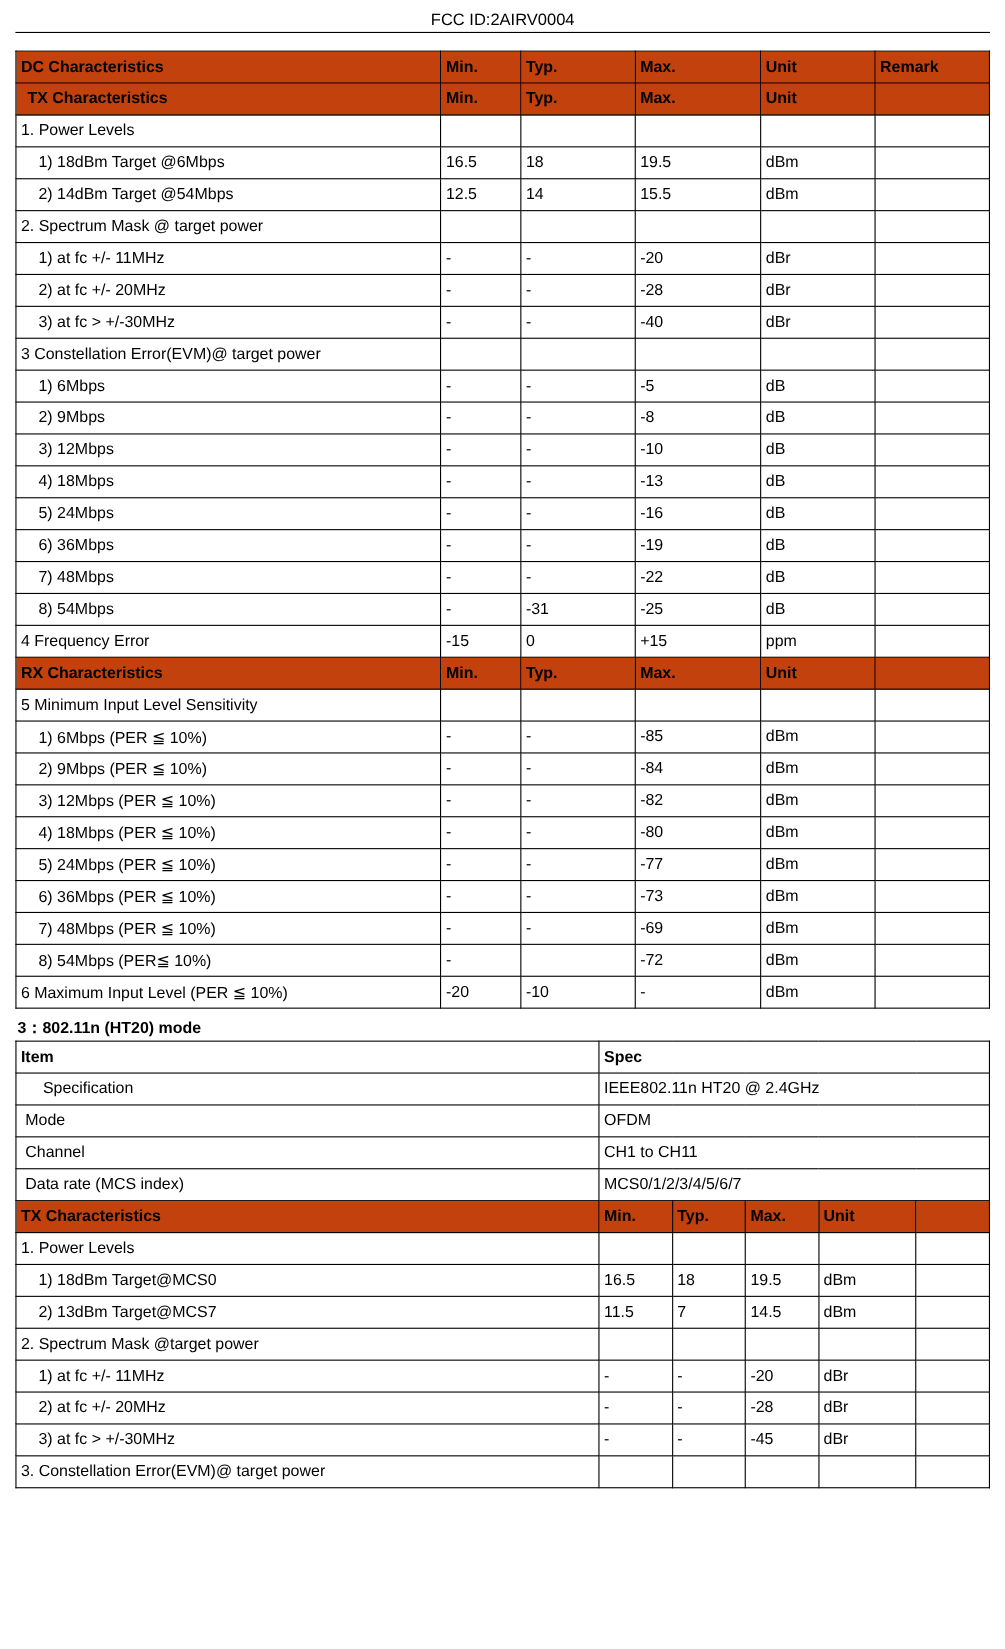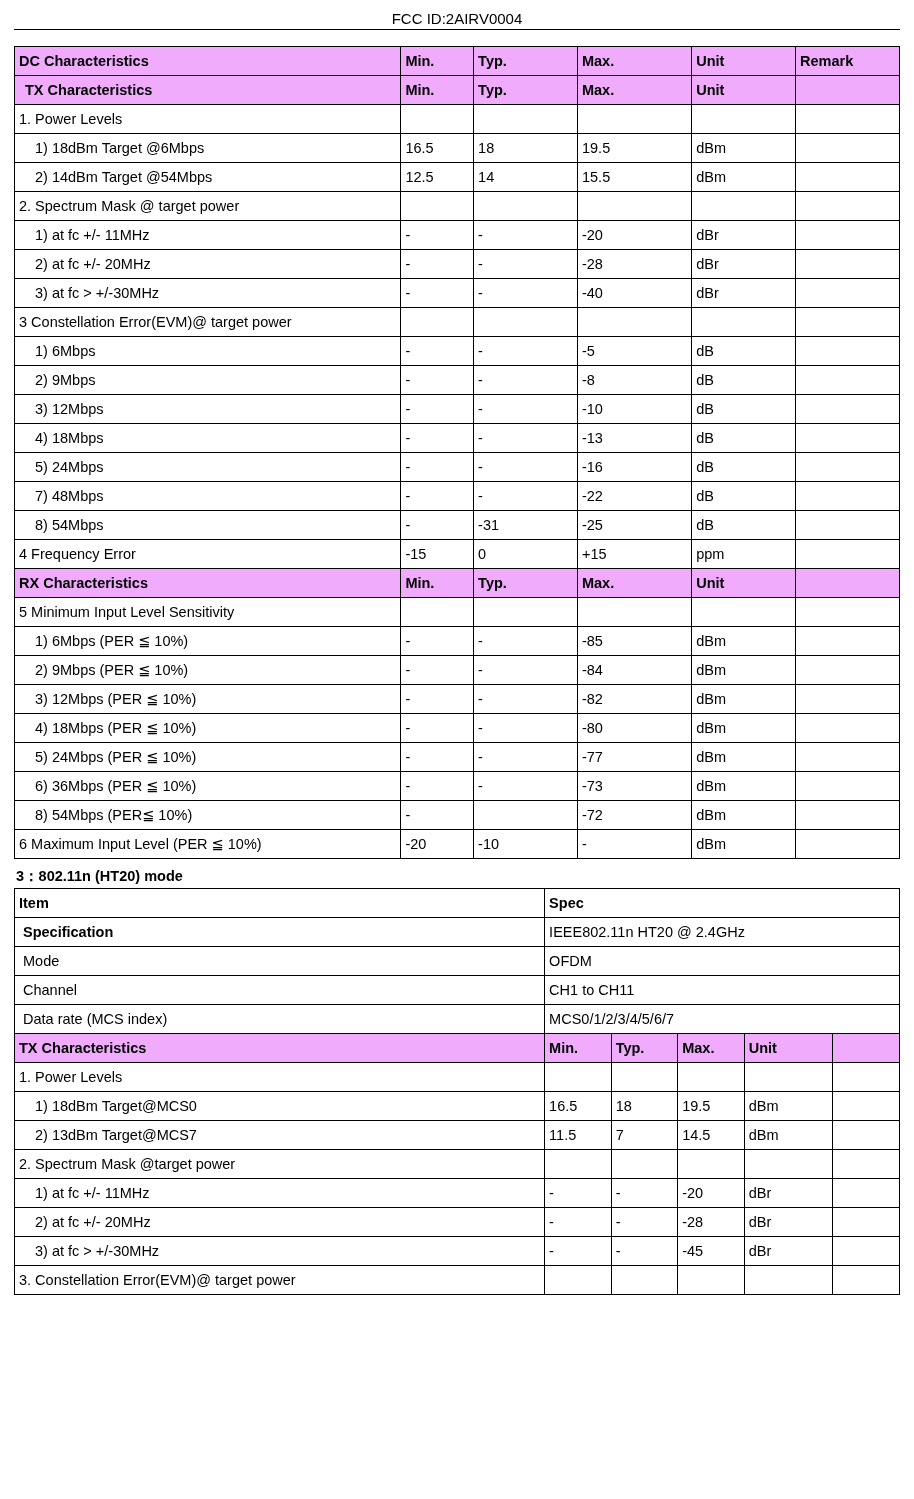--- a/index.html
+++ b/index.html
@@ -24,21 +24,21 @@
     width: 100%;
     table-layout: fixed;
   }
   td {
     border: 1px solid #000;
     padding: 3px 4px 3px 4px;
     vertical-align: middle;
     height: 22px;
   }
   .hdr {
-    background: #f0abfc;
+    background: #c2410c;
     font-weight: bold;
   }
   .bold { font-weight: bold; }
   .sub { padding-left: 20px; }
   .section-title {
     font-weight: bold;
     padding: 8px 2px 2px 2px;
   }
   
   .t6 .c1 { width: 372px; }
@@ -185,20 +185,28 @@
       </tr>
       <tr>
         <td class="sub">5) 24Mbps</td>
         <td>-</td>
         <td>-</td>
         <td>-16</td>
         <td>dB</td>
         <td></td>
       </tr>
       <tr>
+        <td class="sub">6) 36Mbps</td>
+        <td>-</td>
+        <td>-</td>
+        <td>-19</td>
+        <td>dB</td>
+        <td></td>
+      </tr>
+      <tr>
         <td class="sub">7) 48Mbps</td>
         <td>-</td>
         <td>-</td>
         <td>-22</td>
         <td>dB</td>
         <td></td>
       </tr>
       <tr>
         <td class="sub">8) 54Mbps</td>
         <td>-</td>
@@ -269,20 +277,28 @@
         <td>-</td>
         <td>-77</td>
         <td>dBm</td>
         <td></td>
       </tr>
       <tr>
         <td class="sub">6) 36Mbps (PER ≦ 10%)</td>
         <td>-</td>
         <td>-</td>
         <td>-73</td>
+        <td>dBm</td>
+        <td></td>
+      </tr>
+      <tr>
+        <td class="sub">7) 48Mbps (PER ≦ 10%)</td>
+        <td>-</td>
+        <td>-</td>
+        <td>-69</td>
         <td>dBm</td>
         <td></td>
       </tr>
       <tr>
         <td class="sub">8) 54Mbps (PER≦ 10%)</td>
         <td>-</td>
         <td></td>
         <td>-72</td>
         <td>dBm</td>
         <td></td>
@@ -308,21 +324,21 @@
       <col class="c4">
       <col class="c5">
       <col class="c6">
   </colgroup>
   <tbody id="t2body">
       <tr>
         <td class="bold">Item</td>
         <td class="bold" colspan="5">Spec</td>
       </tr>
       <tr>
-        <td style="padding-left: 8px; font-weight: bold;"> Specification</td>
+        <td style="padding-left: 24px;"> Specification</td>
         <td colspan="5">IEEE802.11n HT20 @ 2.4GHz</td>
       </tr>
       <tr>
         <td style="padding-left: 8px;"> Mode</td>
         <td colspan="5">OFDM</td>
       </tr>
       <tr>
         <td style="padding-left: 8px;"> Channel</td>
         <td colspan="5">CH1 to CH11</td>
       </tr>

